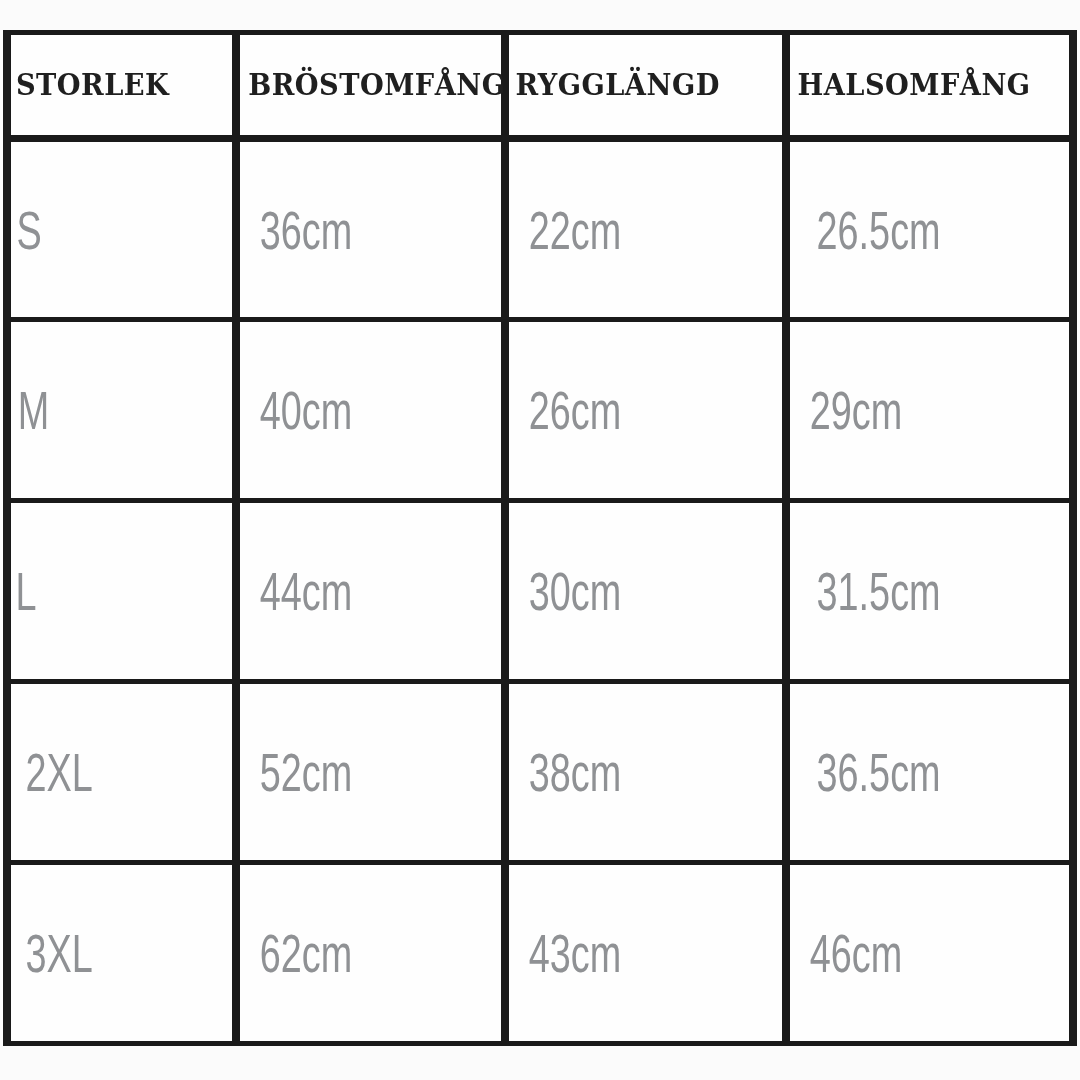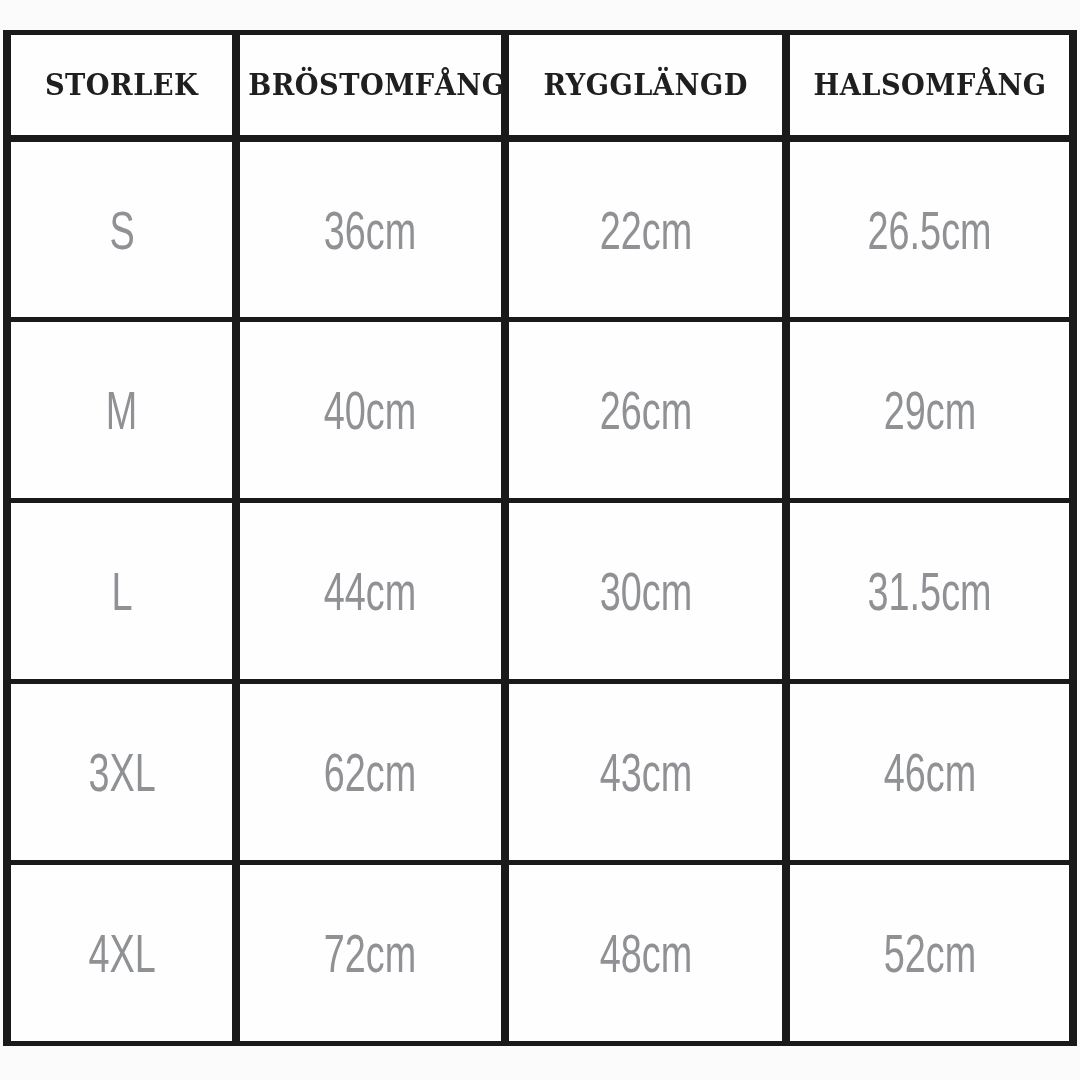--- a/index.html
+++ b/index.html
@@ -26,21 +26,21 @@
     background: #fefefe;
   }
   .size-table th,
   .size-table td {
     border-style: solid;
     border-color: #1a1a1a;
     border-top-width: 5px;
     border-bottom-width: 5px;
     border-left-width: 8px;
     border-right-width: 8px;
-    text-align: center;
+    text-align: left;
     vertical-align: middle;
     padding: 0;
     background: #fefefe;
   }
   .size-table thead th {
     border-bottom-width: 7px;
   }
   thead tr { height: 106px; }
   tbody tr { height: 113px; }
 
@@ -103,26 +103,26 @@
         <td><span class="val">26cm</span></td>
         <td><span class="val">29cm</span></td>
       </tr>
       <tr>
         <td><span class="val">L</span></td>
         <td><span class="val">44cm</span></td>
         <td><span class="val">30cm</span></td>
         <td><span class="val">31.5cm</span></td>
       </tr>
       <tr>
+        <td><span class="val">2XL</span></td>
+        <td><span class="val">52cm</span></td>
+        <td><span class="val">38cm</span></td>
+        <td><span class="val">36.5cm</span></td>
+      </tr>
+      <tr>
         <td><span class="val">3XL</span></td>
         <td><span class="val">62cm</span></td>
         <td><span class="val">43cm</span></td>
         <td><span class="val">46cm</span></td>
-      </tr>
-      <tr>
-        <td><span class="val">4XL</span></td>
-        <td><span class="val">72cm</span></td>
-        <td><span class="val">48cm</span></td>
-        <td><span class="val">52cm</span></td>
       </tr>
     </tbody>
   </table>
 </div>
 
 </body></html>

